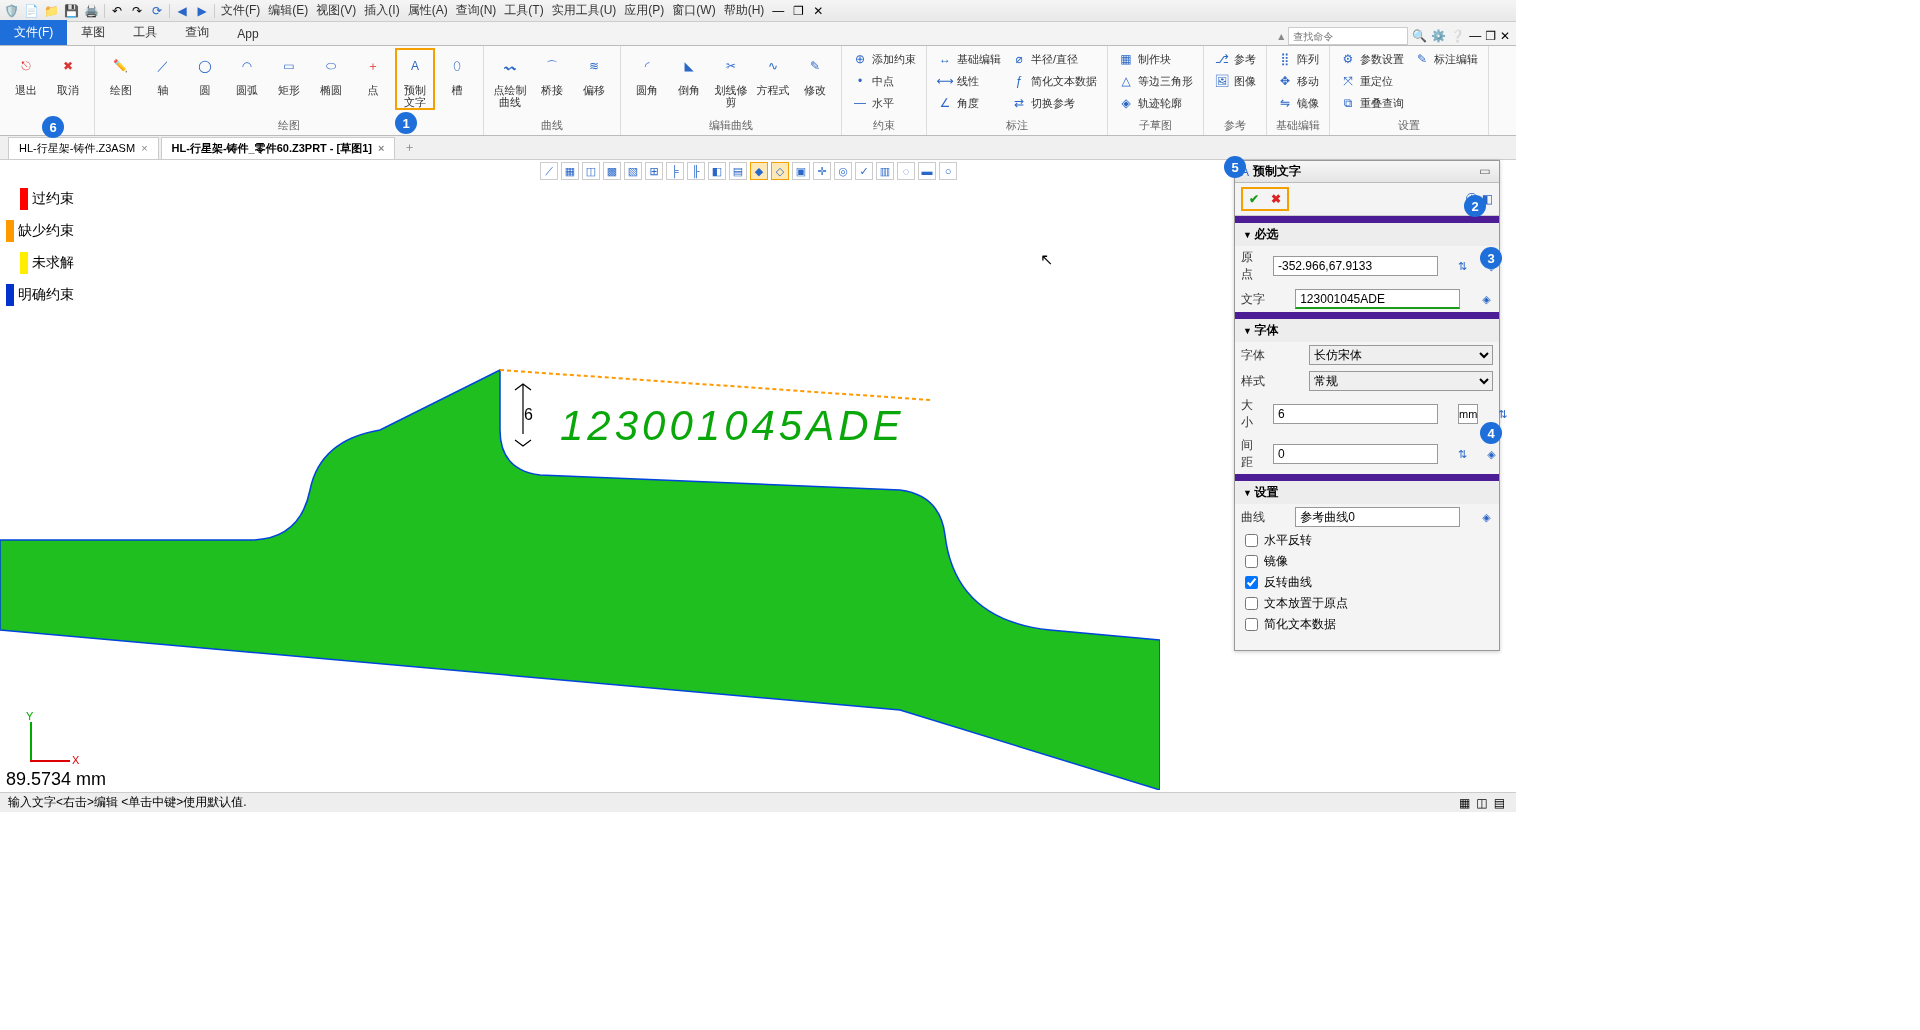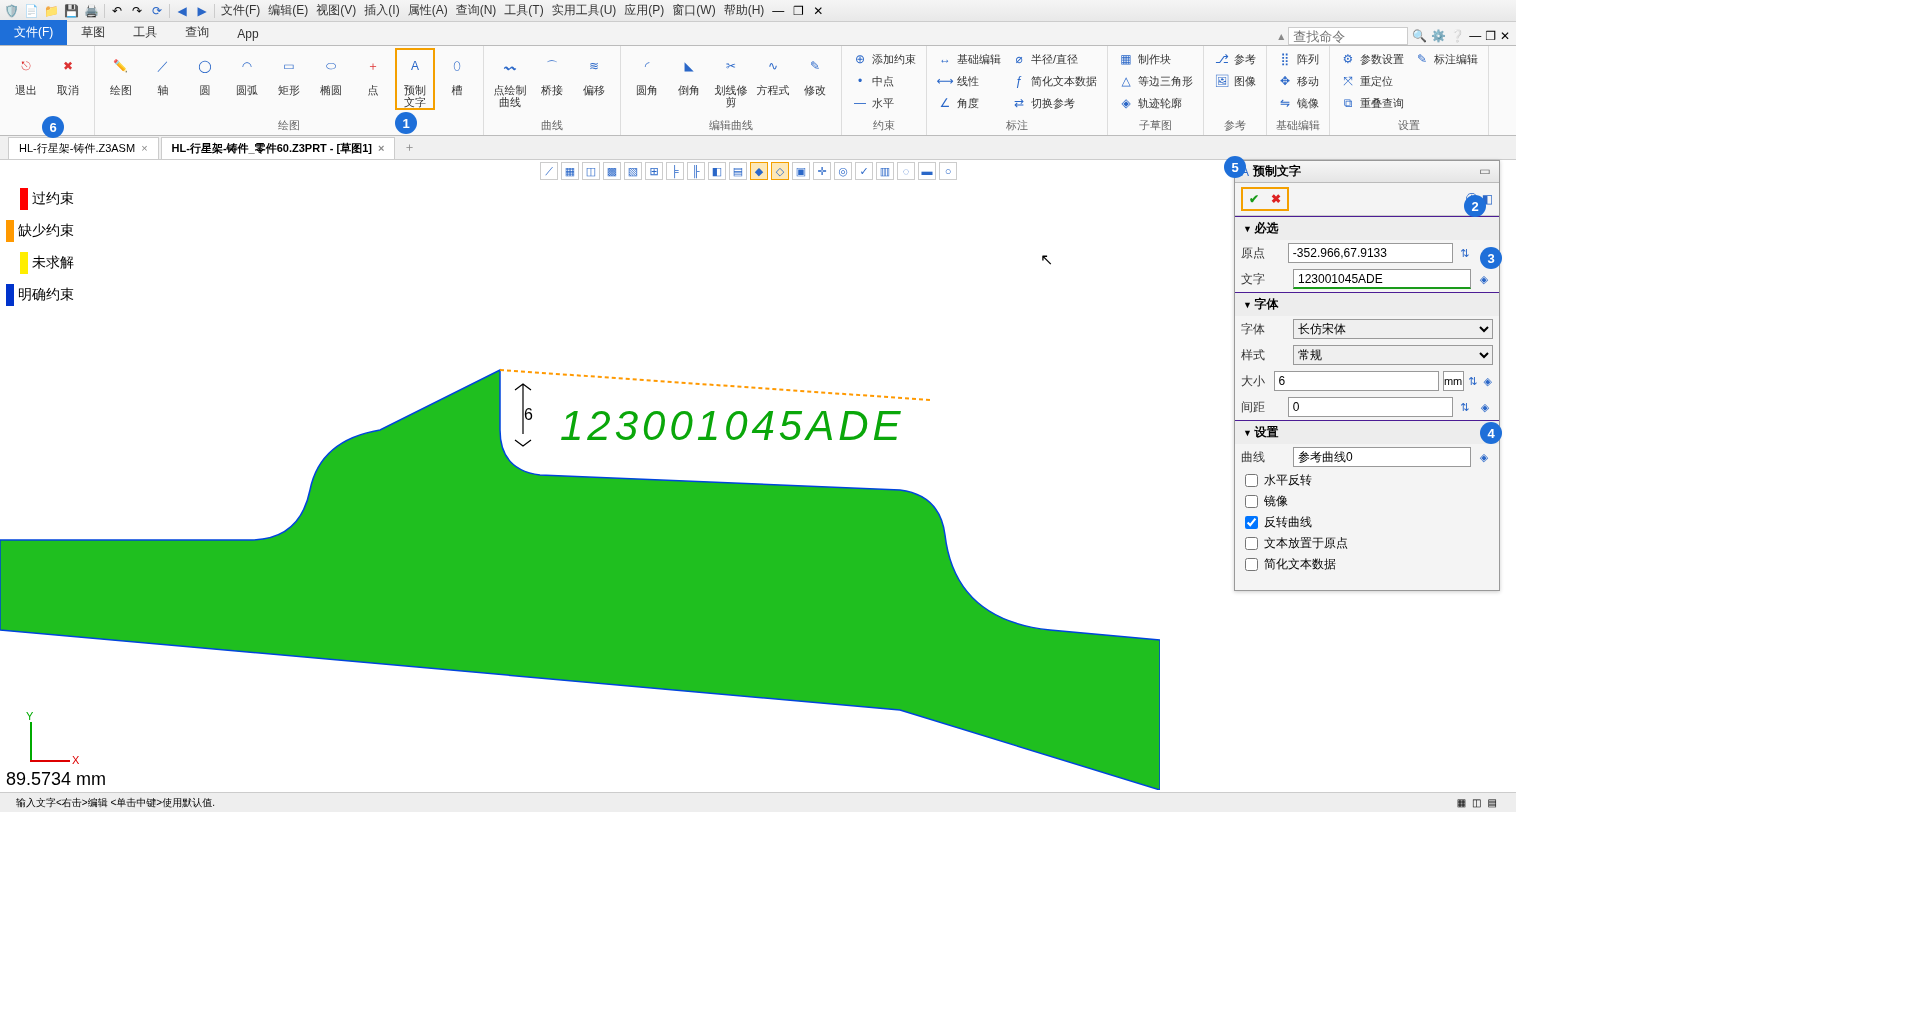--- a/index.html
+++ b/index.html
@@ -6,21 +6,21 @@
 body { width: 1516px; height: 812px; background: #fff; font-size: 12px; position: relative; overflow: hidden; }
 .titlebar { height: 22px; background: linear-gradient(#f5f5f5,#e8e8e8); display: flex; align-items: center; padding: 0 4px; gap: 4px; border-bottom: 1px solid #ccc; }
 .titlebar .ticon { width: 16px; height: 16px; display: inline-flex; align-items: center; justify-content: center; }
 .titlebar .sep { width: 1px; height: 14px; background: #ccc; }
 .titlebar .mitem { color: #333; padding: 0 2px; cursor: pointer; }
 .titlebar .center-title { flex: 1; text-align: center; color: #555; font-size: 11px; }
 .ribbon-tabs { height: 24px; display: flex; align-items: flex-end; background: #f3f3f3; border-bottom: 1px solid #bbb; position: relative; }
 .ribbon-tab { padding: 4px 14px; font-size: 12px; color: #333; cursor: pointer; }
 .ribbon-tab.active { background: #1e6fd9; color: #fff; }
 .ribbon-tabs .right-ctrls { margin-left: auto; display: flex; align-items: center; gap: 4px; padding-right: 6px; }
-.searchbox { width: 120px; height: 18px; border: 1px solid #ccc; font-size: 13px; padding: 0 4px; background: #fff; }
+.searchbox { width: 120px; height: 18px; border: 1px solid #ccc; font-size: 10px; padding: 0 4px; background: #fff; }
 .ribbon { height: 90px; background: #fafafa; border-bottom: 1px solid #bbb; display: flex; }
 .rgroup { border-right: 1px solid #ddd; padding: 2px 6px 0 6px; display: flex; flex-direction: column; }
 .rgroup .items { flex: 1; display: flex; align-items: flex-start; gap: 2px; }
 .rgroup .glabel { text-align: center; font-size: 11px; color: #666; padding-bottom: 2px; }
 .rbtn { display: flex; flex-direction: column; align-items: center; width: 40px; padding: 2px; cursor: pointer; }
 .rbtn .ic { width: 32px; height: 32px; display: flex; align-items: center; justify-content: center; color: #2a67c8; }
 .rbtn .lbl { font-size: 11px; color: #333; text-align: center; line-height: 12px; margin-top: 2px; }
 .rbtn.small-row { flex-direction: row; width: auto; height: 22px; padding: 0 4px; }
 .rbtn.small-row .ic { width: 16px; height: 16px; }
 .rbtn.small-row .lbl { margin: 0 0 0 4px; text-align: right; }
@@ -34,31 +34,31 @@
 .legend { position: absolute; top: 28px; left: 6px; display: flex; flex-direction: column; gap: 10px; font-size: 14px; align-items: flex-end; }
 .legend-item { display: flex; align-items: center; gap: 4px; }
 .legend-sw { width: 8px; height: 22px; }
 .panel { position: absolute; top: 0; right: 16px; width: 266px; border: 1px solid #999; background: #f4f4f4; box-shadow: 0 1px 4px rgba(0,0,0,.2); }
 .panel-head { height: 22px; background: linear-gradient(#f7f7f7,#e5e5e5); display: flex; align-items: center; padding: 0 6px; border-bottom: 1px solid #bbb; }
 .panel-head .pt { flex: 1; font-size: 12px; font-weight: bold; }
 .panel-head .pclose { width: 16px; height: 16px; text-align: center; color: #555; cursor: pointer; }
 .panel-bar { display: flex; align-items: center; padding: 4px 6px; gap: 4px; border-bottom: 1px solid #ccc; }
 .panel-bar .okx { display: flex; border: 2px solid #f4a000; }
 .panel-bar .okx span { width: 22px; height: 20px; display: flex; align-items: center; justify-content: center; font-weight: bold; cursor: pointer; }
-.panel-sec { border-top: 1px solid #4c1d95; }
+.panel-sec { border-top: 7px solid #4c1d95; }
 .panel-sec .sh { padding: 3px 8px; background: #ededed; font-size: 12px; font-weight: bold; cursor: pointer; }
 .panel-sec .sh::before { content: "▼ "; font-size: 9px; }
-.prow { display: flex; align-items: center; padding: 3px 6px; gap: 4px; }
+.prow { display: flex; align-items: center; padding: 3px 6px; gap: 20px; }
 .prow .plbl { width: 48px; color: #333; }
 .prow input[type=text] { flex: 1; height: 20px; border: 1px solid #999; padding: 0 4px; font-size: 12px; }
 .prow select { flex: 1; height: 20px; border: 1px solid #999; font-size: 12px; }
 .prow .unit { width: 34px; font-size: 11px; border: 1px solid #999; height: 20px; text-align: center; line-height: 18px; background: #fff; }
 .prow .extra { width: 18px; height: 18px; display: flex; align-items: center; justify-content: center; color: #2a67c8; cursor: pointer; font-size: 11px; }
 .chkrow { display: flex; align-items: center; padding: 2px 10px; gap: 6px; }
-.statusbar { position: absolute; bottom: 0; left: 0; right: 0; height: 20px; background: #eee; border-top: 1px solid #ccc; display: flex; align-items: center; padding: 0 16px; font-size: 10px; }
+.statusbar { position: absolute; bottom: 0; left: 0; right: 0; height: 20px; background: #eee; border-top: 1px solid #ccc; display: flex; align-items: center; padding: 0 8px; font-size: 12px; }
 .numbadge { position: absolute; width: 22px; height: 22px; border-radius: 50%; background: #1e6fd9; color: #fff; display: flex; align-items: center; justify-content: center; font-weight: bold; font-size: 13px; z-index: 50; }
 svg { display:block; }
 .floating-toolbar { position:absolute; top:2px; left:540px; display:flex; gap:3px; }
 .floating-toolbar .fb { width:18px; height:18px; border:1px solid #ccc; background:#fff; cursor:pointer; display:flex; align-items:center; justify-content:center; font-size:11px; color:#2a67c8; }
 .floating-toolbar .fb.sel { background:#fde8b8; border-color:#f4a000; }
 .axis { position:absolute; bottom:30px; left:30px; }
 .axis .y { position:absolute; width:2px; height:40px; background:#0a0; bottom:0; left:0; }
 .axis .x { position:absolute; height:2px; width:40px; background:#d00; bottom:0; left:0; }
 .axis .yl { position:absolute; bottom:40px; left:-4px; color:#0a0; font-size:11px; }
 .axis .xl { position:absolute; bottom:-4px; left:42px; color:#d00; font-size:11px; }

